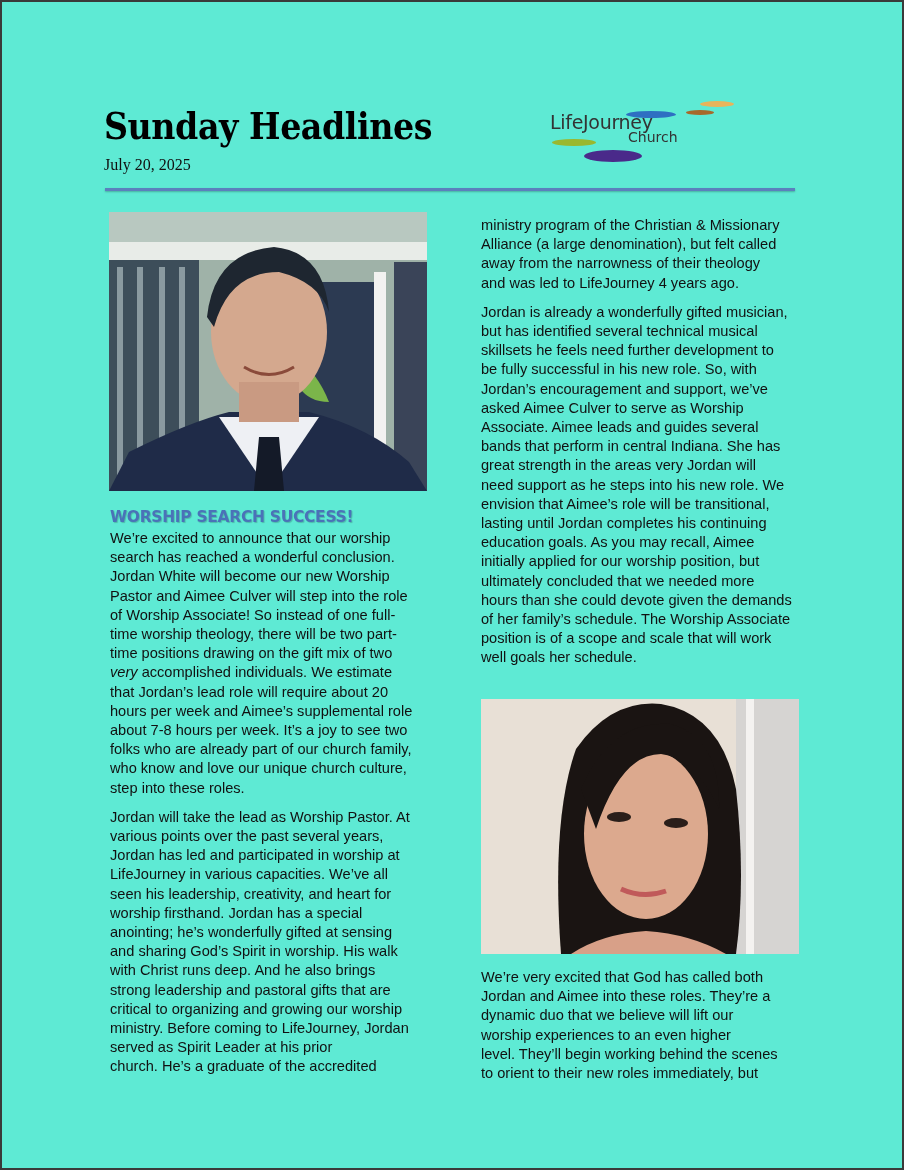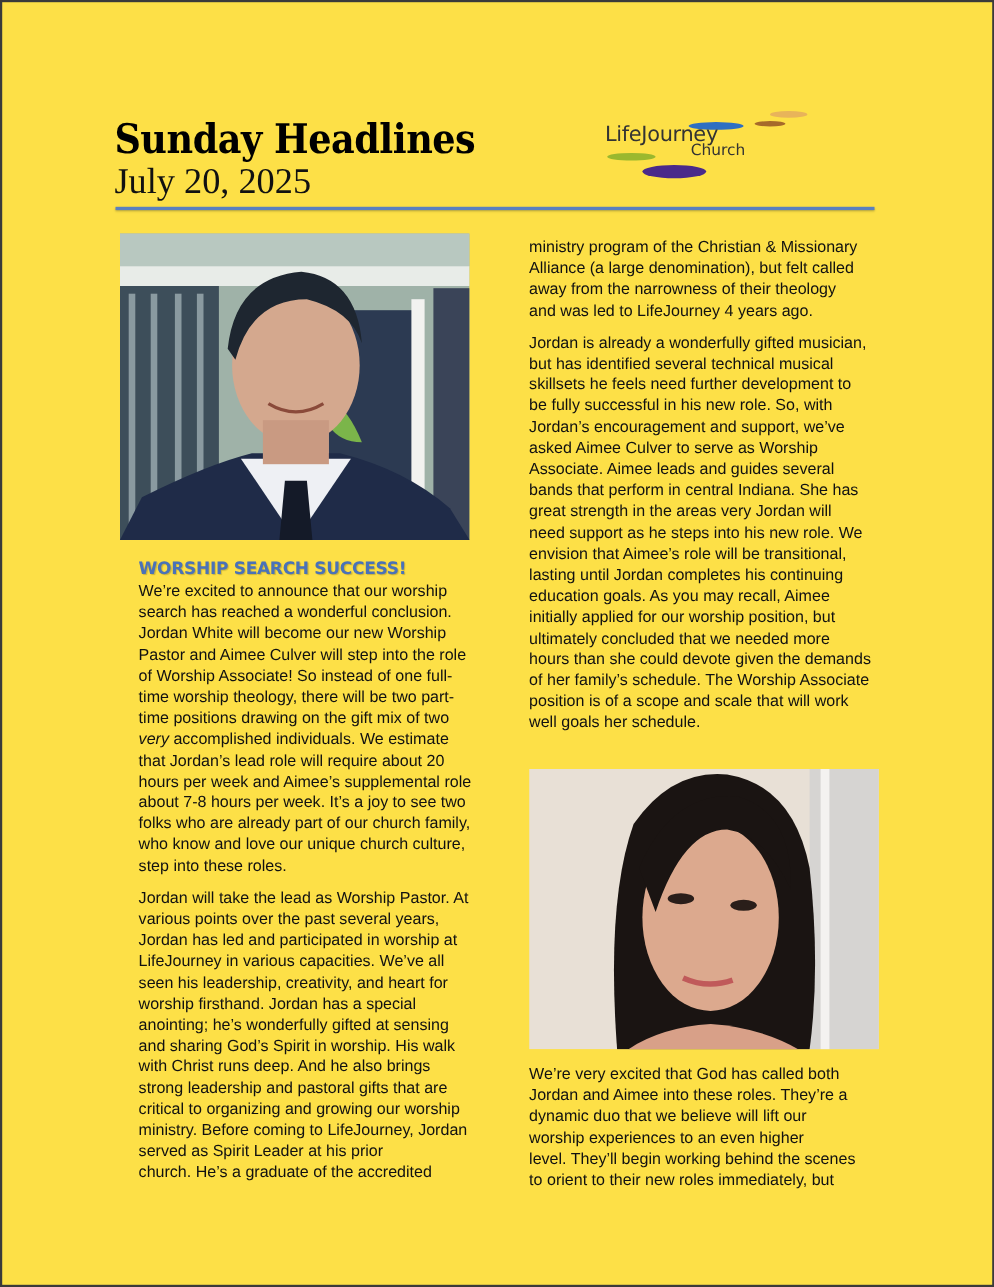--- a/index.html
+++ b/index.html
@@ -1,30 +1,30 @@
 <!DOCTYPE html>
 <html><head>
   <meta charset="utf-8">
   <style>
     html, body { margin: 0; padding: 0; background: #fff; }
     body { width: 904px; height: 1170px; position: relative; overflow: hidden; }
     .page {
       position: absolute; left: 0; top: 0; width: 900px; height: 1166px;
-      border: 2px solid #3a3a3a; background: #fde047;
+      border: 2px solid #3a3a3a; background: #5eead4;
     }
     .title {
       position: absolute; left: 102px; top: 100px;
       font-family: "DejaVu Serif", serif; font-weight: bold;
       font-size: 37px; color: #000; letter-spacing: -0.5px;
       transform: scaleX(0.9); transform-origin: left top;
       white-space: nowrap; line-height: 48px;
     }
     .date {
       position: absolute; left: 102px; top: 148px;
-      font-family: "Liberation Serif", serif; font-size: 33px; color: #111;
+      font-family: "Liberation Serif", serif; font-size: 16px; color: #111;
       line-height: 30px; white-space: nowrap;
     }
     .logo { position: absolute; left: 546px; top: 98px; width: 190px; height: 64px; }
     .logo .wordmark {
       position: absolute; left: 2px; top: 8px;
       font-family: "DejaVu Sans", sans-serif; font-size: 19px; color: #333;
       letter-spacing: -0.3px; white-space: nowrap; line-height: 28px;
     }
     .logo .sub {
       position: absolute; left: 80px; top: 27px;
@@ -86,21 +86,21 @@
       <path d="M0 279 L20 240 Q80 210 120 200 L200 200 Q260 215 300 250 L318 279 Z" fill="#1f2b48"></path>
       <path d="M110 205 L160 279 L210 205 Z" fill="#eef0f4"></path>
       <path d="M150 225 L170 225 L175 279 L145 279 Z" fill="#141a28"></path>
       <ellipse cx="160" cy="120" rx="58" ry="72" fill="#d4a88e"></ellipse>
       <rect x="130" y="170" width="60" height="40" fill="#c99a82"></rect>
       <path d="M98 105 Q105 40 165 35 Q215 40 220 100 Q210 70 170 60 Q120 60 105 115 Z" fill="#1e2630"></path>
       <path d="M135 155 Q160 170 185 155" stroke="#8a4a3a" stroke-width="3" fill="none"></path>
     </svg>
   </div>
 
-  <div class="col" style="left:124px;top:505px;width:340px;">
+  <div class="col" style="left:108px;top:505px;width:340px;">
     <div class="heading">WORSHIP SEARCH SUCCESS!</div>
     <p id="lp0">
         <span class="line">We’re excited to announce that our worship</span>
         <span class="line">search has reached a wonderful conclusion.</span>
         <span class="line">Jordan White will become our new Worship</span>
         <span class="line">Pastor and Aimee Culver will step into the role</span>
         <span class="line">of Worship Associate!  So instead of one full-</span>
         <span class="line">time worship theology, there will be two part-</span>
         <span class="line">time positions drawing on the gift mix of two</span>
         <span class="line"><em>very</em> accomplished individuals.  We estimate</span>

